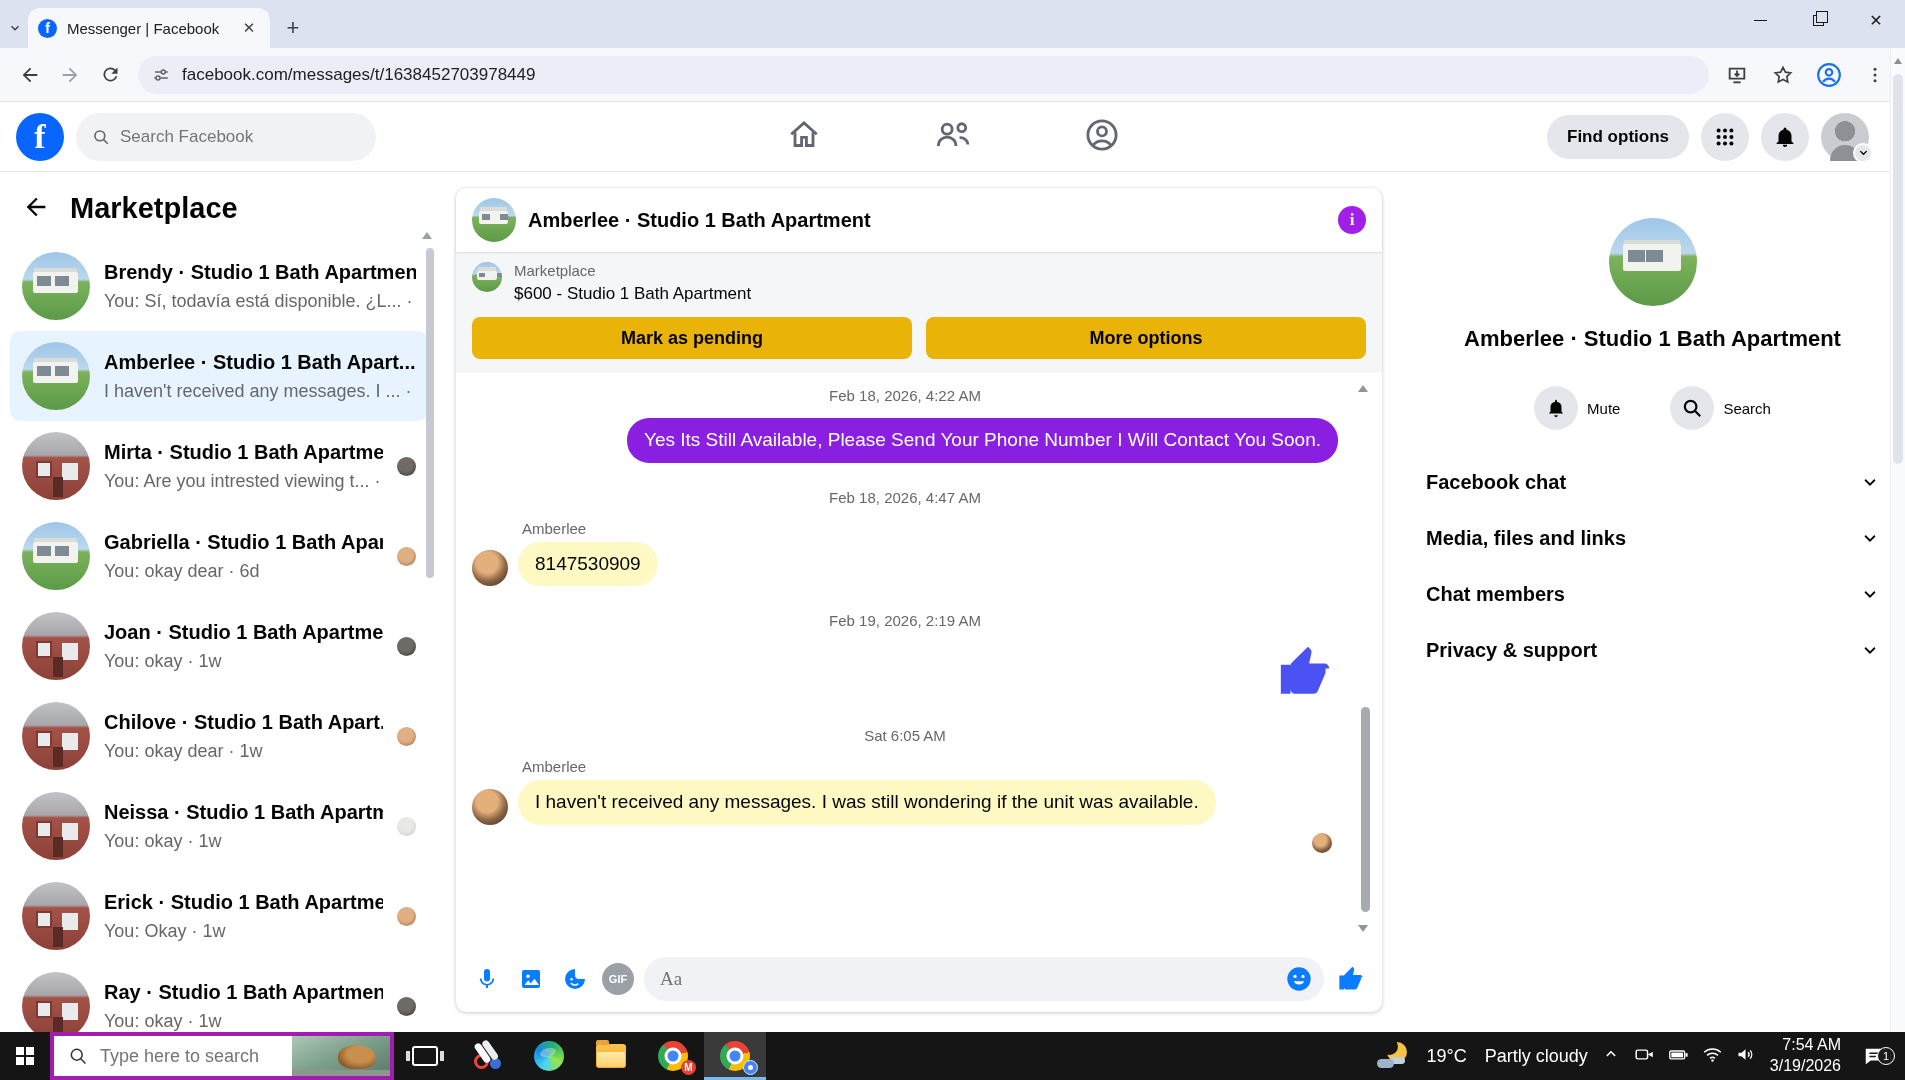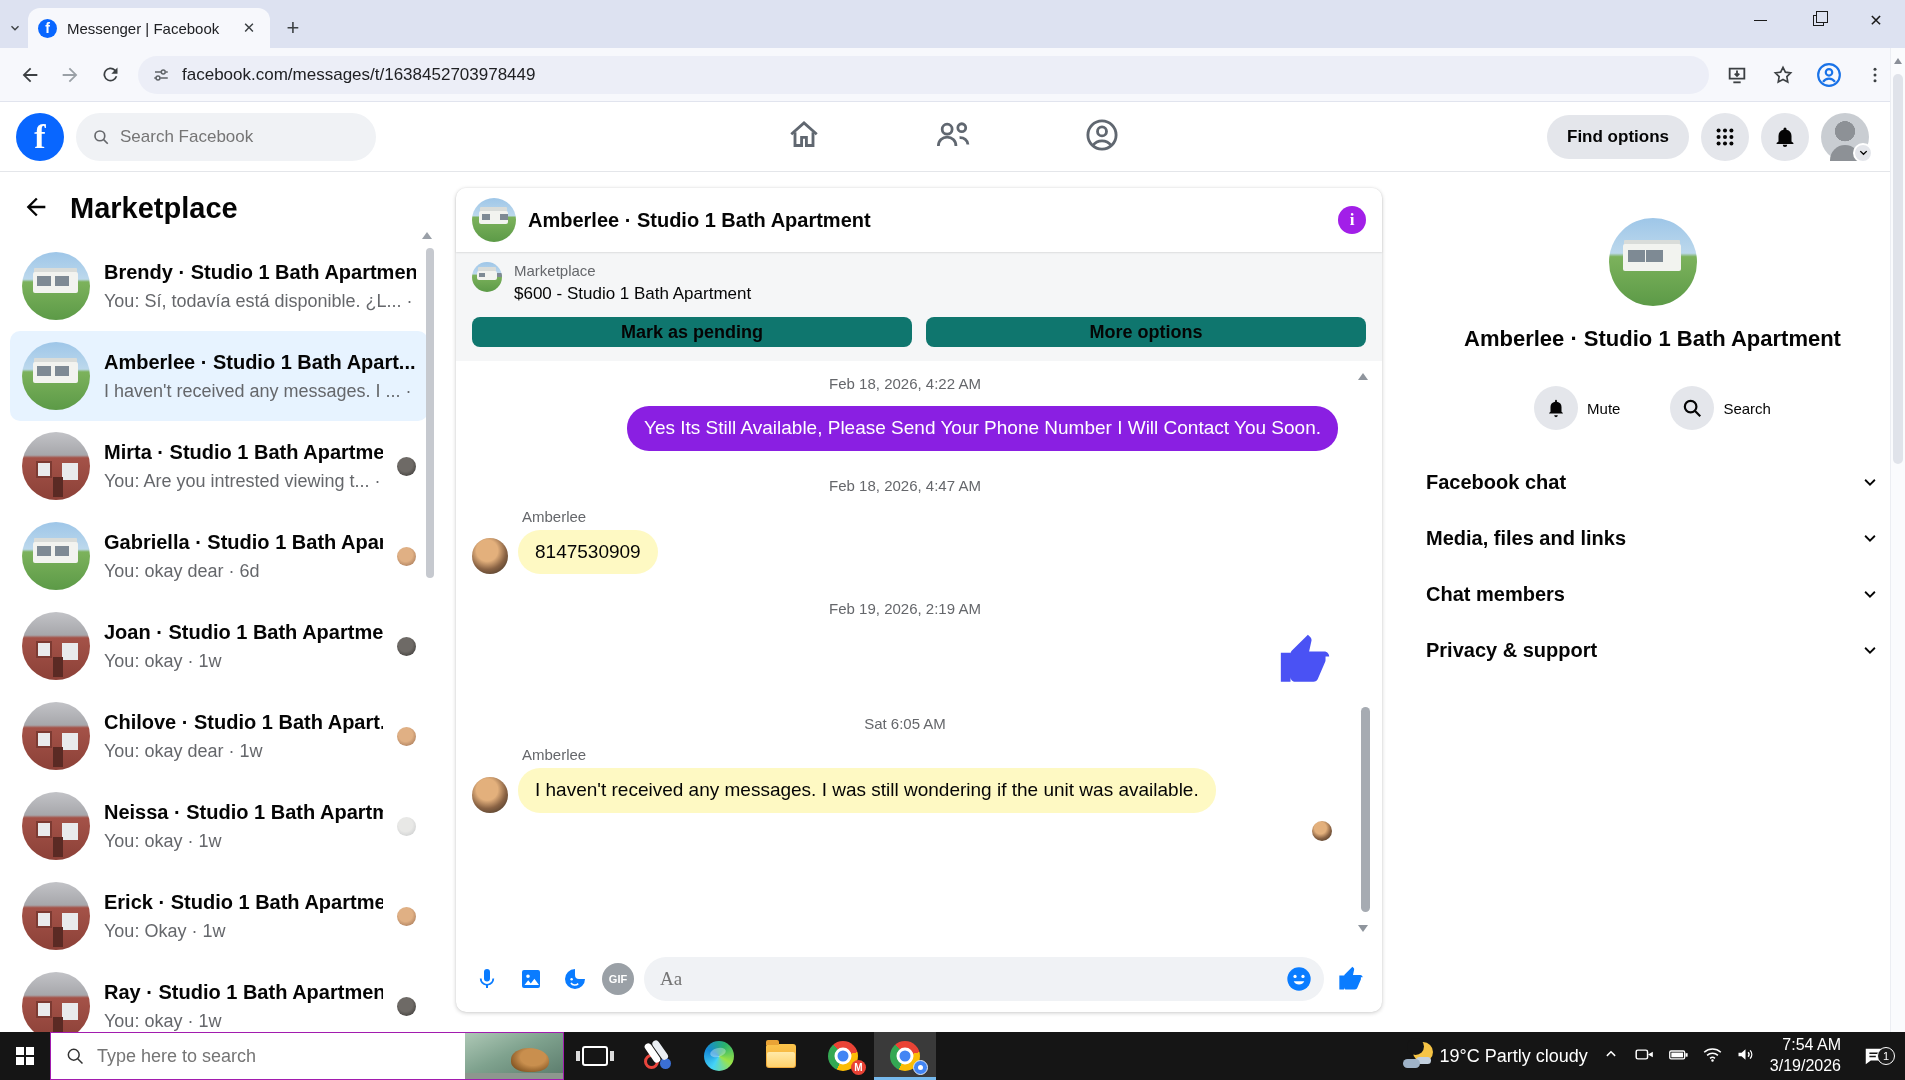--- a/index.html
+++ b/index.html
@@ -107,21 +107,21 @@
   .info-btn { margin-left:auto; width:28px; height:28px; border-radius:50%; background:#a21fe8; color:#fff;
     display:flex; align-items:center; justify-content:center; font-size:17px; font-weight:bold;
     font-family:"Liberation Serif",serif; }
 
   .listing-strip { background:#f5f6f7; padding:10px 16px 14px; }
   .listing-head { display:flex; gap:12px; align-items:flex-start; }
   .listing-avatar { width:30px; height:30px; border-radius:50%; position:relative; overflow:hidden; flex-shrink:0; }
   .listing-label { font-size:15px; color:#65676b; }
   .listing-detail { font-size:17px; color:#050505; margin-top:5px; }
   .listing-buttons { display:flex; gap:14px; margin-top:13px; }
-  .listing-btn { flex:1; height:30px; background:#0f766e; border-radius:8px; display:flex; align-items:center;
+  .listing-btn { flex:1; height:42px; background:#eab308; border-radius:8px; display:flex; align-items:center;
     justify-content:center; font-size:18px; font-weight:bold; color:#050505; }
 
   .messages { flex:1; padding:0 44px 0 16px; overflow:hidden; position:relative; }
   .msg-timestamp { text-align:center; color:#65676b; font-size:15px; margin:26px 0 14px; }
   .messages > .msg-timestamp:first-child { margin-top:14px; }
   .msg-row-out { display:flex; justify-content:flex-end; }
   .bubble-out { background:#8a1fe2; color:#fff; font-size:19px; padding:10px 17px; border-radius:22px;
     max-width:740px; line-height:1.3; }
   .msg-group-in { }
   .msg-sender { margin-left:50px; font-size:15px; color:#65676b; margin-bottom:5px; }
@@ -165,22 +165,22 @@
     border-left:1px solid #eceef3; z-index:5; }
   .pg-up { position:absolute; left:3px; top:10px; width:0; height:0; border-left:4.5px solid transparent;
     border-right:4.5px solid transparent; border-bottom:6px solid #8a8f98; }
   .pg-thumb { position:absolute; left:2px; top:26px; width:10px; height:390px; border-radius:5px; background:#e0e3ea; }
 
   
   .taskbar { height:48px; background:#151515; display:flex; align-items:stretch; color:#fff; position:relative; }
   .start-btn { width:50px; display:flex; align-items:center; justify-content:center; }
   .start-logo { display:grid; grid-template-columns:8px 8px; grid-template-rows:8px 8px; gap:2px; }
   .start-logo span { background:#fff; }
-  .tb-search { width:514px; background:#fff; display:flex; align-items:center; gap:12px; padding:0 14px;
-    position:relative; border:1px solid #a21caf; }
+  .tb-search { width:344px; background:#fff; display:flex; align-items:center; gap:12px; padding:0 14px;
+    position:relative; border:4px solid #a21caf; }
   .tb-search input { border:none; outline:none; font-size:18px; color:#444; width:230px; background:transparent;
     font-family:inherit; }
   .search-highlight { position:absolute; right:0; top:0; bottom:0; width:98px;
     background:linear-gradient(155deg,#aec8b6 0%,#7fa28e 45%,#59796a 100%); overflow:hidden; }
   .search-highlight::before { content:""; position:absolute; right:14px; bottom:7px; width:38px; height:24px;
     background:radial-gradient(ellipse at 58% 38%, #c98f4e 0 40%, #8a5a26 75%, #5f3c18 100%);
     border-radius:55% 60% 45% 50%; }
   .search-highlight::after { content:""; position:absolute; left:0; right:0; bottom:0; height:6px; background:#8d978e; }
   .tb-apps { display:flex; }
   .tb-app { width:62px; display:flex; align-items:center; justify-content:center; position:relative; }
@@ -210,21 +210,21 @@
     background:#e9a336; border-radius:2px 2px 0 0; }
   .app-file-explorer-icon::after { content:""; position:absolute; left:1px; bottom:1px; right:1px; height:15px;
     background:linear-gradient(#ffe9a9,#ffd26c); border-radius:2px; }
   .app-chrome-icon { width:30px; height:30px; border-radius:50%;
     background:conic-gradient(from -40deg,#ea4335 0 115deg,#fbbc05 115deg 245deg,#34a853 245deg 360deg);
     position:relative; }
   .app-chrome-icon::after { content:""; position:absolute; left:50%; top:50%; transform:translate(-50%,-50%);
     width:11px; height:11px; border-radius:50%; background:#4285f4; border:3px solid #fff; }
 
   .tb-right { margin-left:auto; display:flex; align-items:center; gap:14px; padding-right:12px; }
-  .weather { display:flex; align-items:center; gap:5px; font-size:18px; }
+  .weather { display:flex; align-items:center; gap:18px; font-size:18px; }
   .weather-icon { position:relative; width:32px; height:30px; }
   .moon { position:absolute; right:2px; top:1px; width:20px; height:20px; border-radius:50%; background:#f6c445; }
   .moon::after { content:""; position:absolute; left:-6px; top:-4px; width:17px; height:17px; border-radius:50%;
     background:#151515; }
   .cloud { position:absolute; left:0; bottom:3px; width:17px; height:9px; border-radius:8px; background:#9fb3c8;
     box-shadow:12px -3px 0 -1px #c3d0de; }
   .tray { display:flex; align-items:center; gap:12px; }
   .clock { text-align:right; font-size:16px; line-height:1.3; }
   .action-center { position:relative; width:38px; display:flex; align-items:center; justify-content:center; }
   .ac-badge { position:absolute; right:-2px; bottom:2px; width:18px; height:18px; border-radius:50%;

